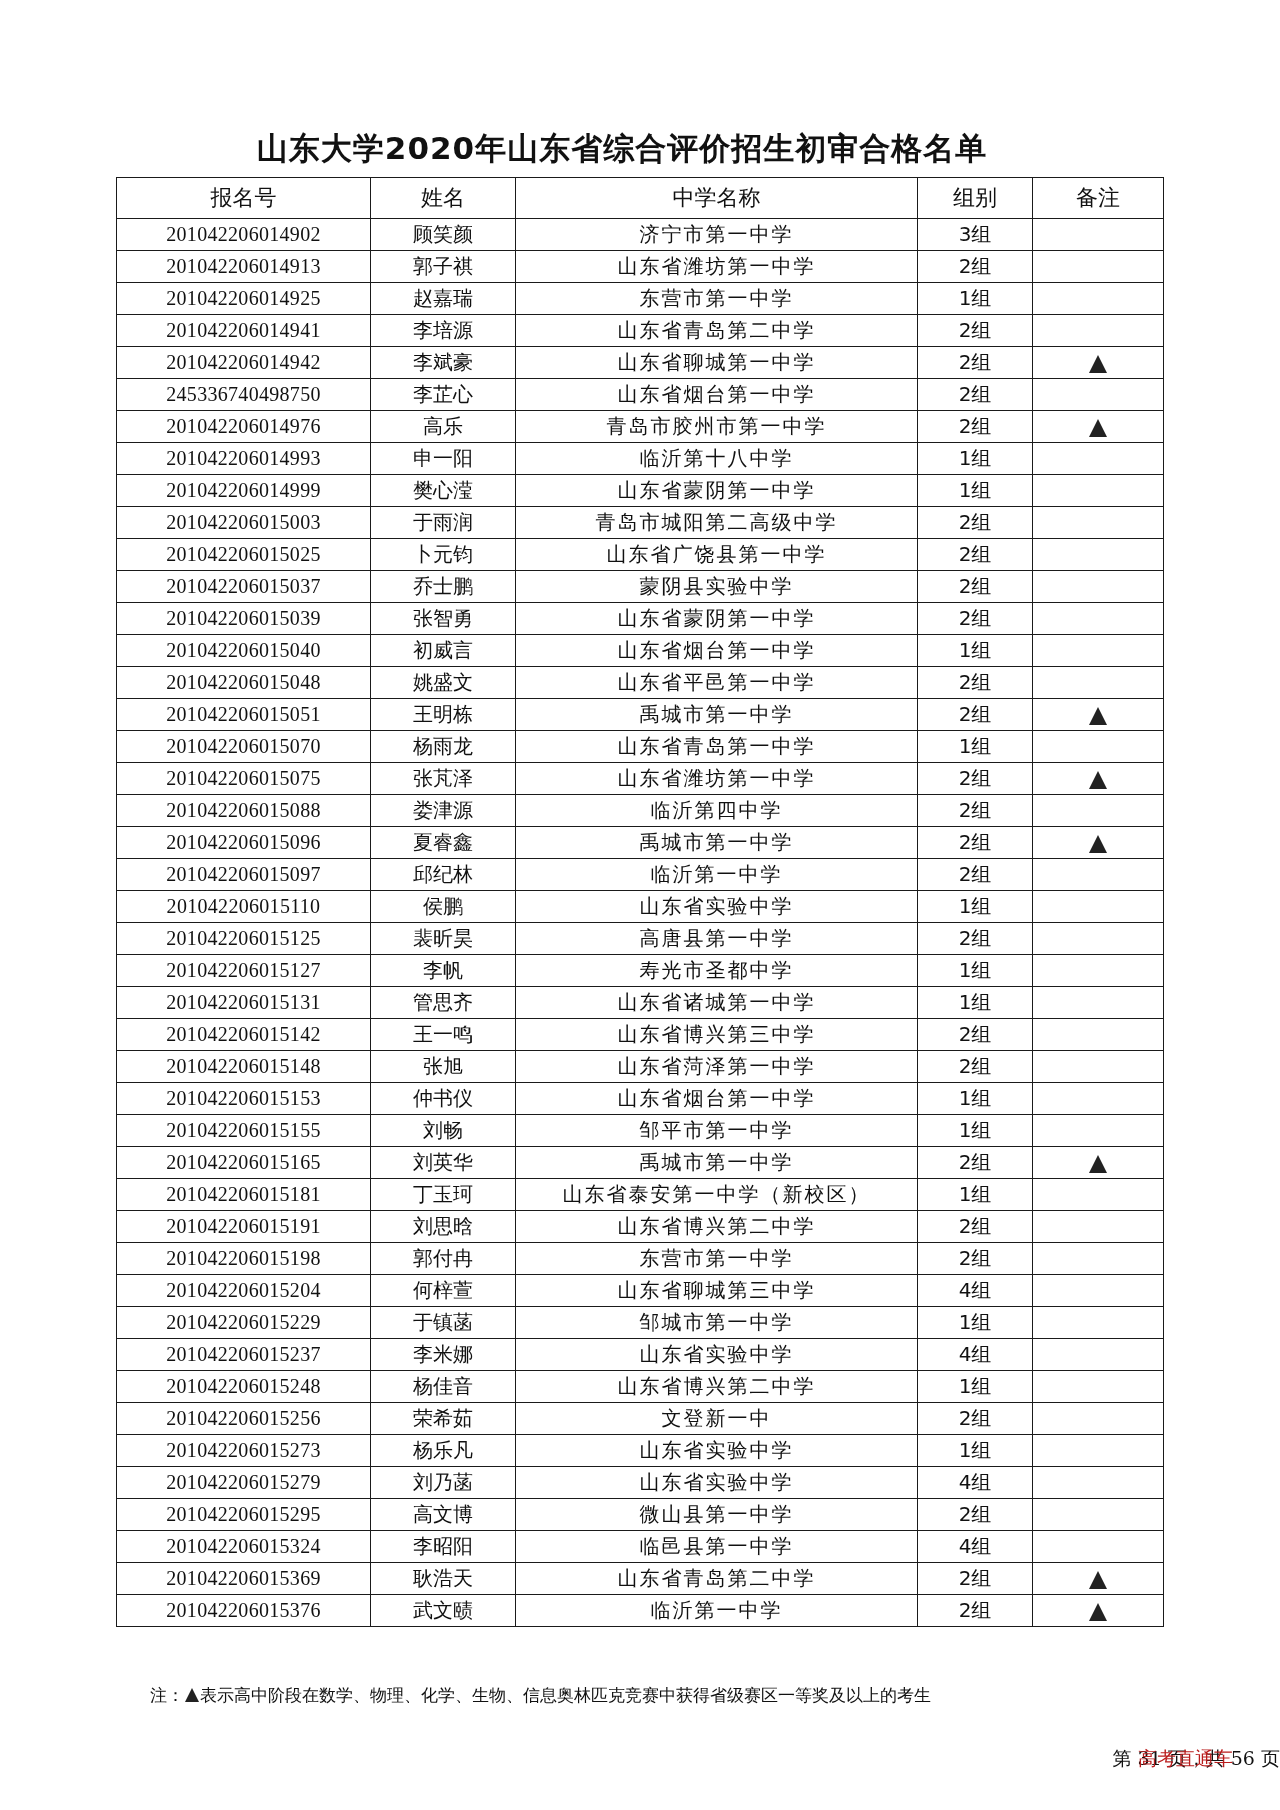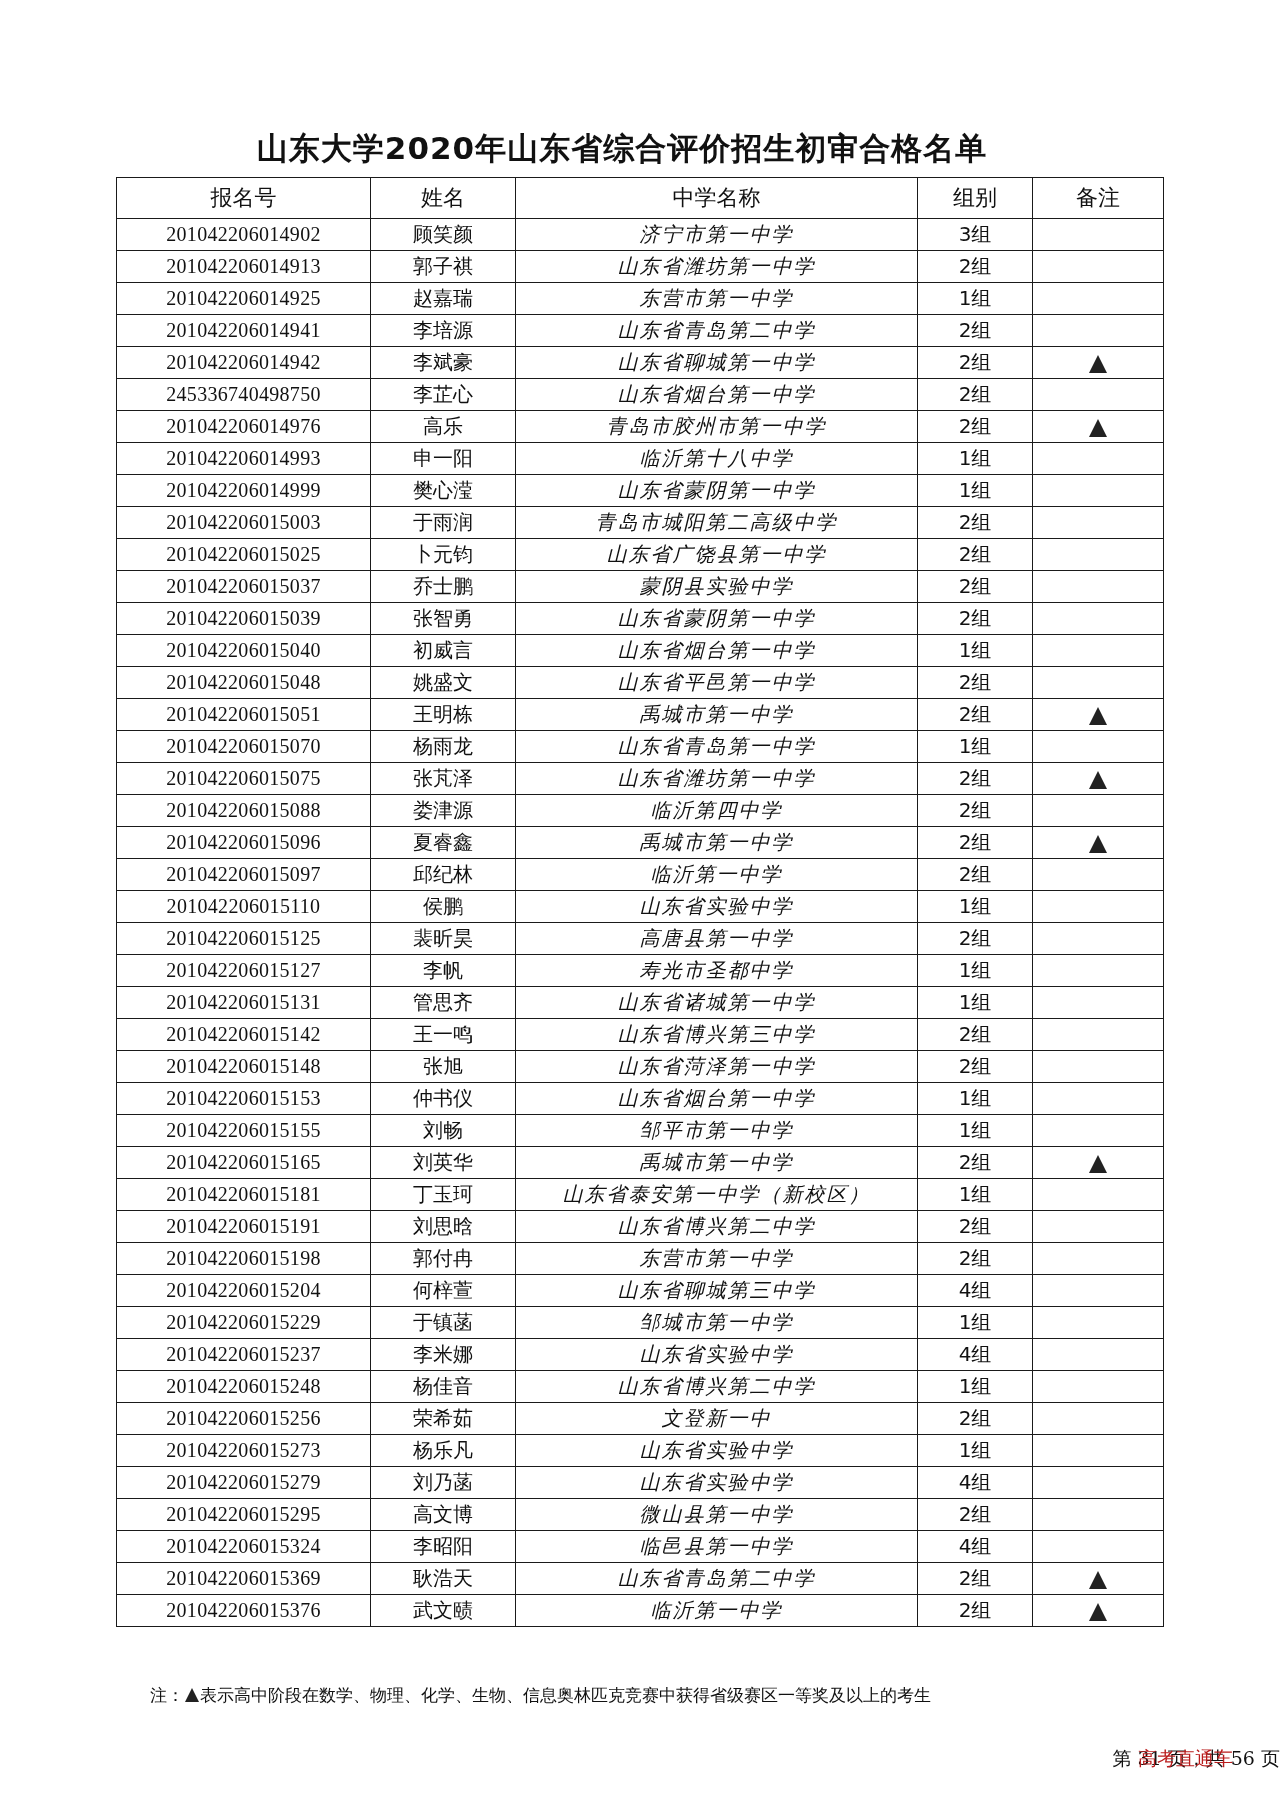--- a/index.html
+++ b/index.html
@@ -21,21 +21,21 @@
   }
   table.roster th {
     height:40px; font-size:22px; font-weight:normal;
     font-family: "DejaVu Sans", "Liberation Sans", sans-serif;
   }
   table.roster td {
     height:31px; font-size:20px; line-height:31px;
   }
   td.id { font-family: "Liberation Serif", "DejaVu Serif", serif; font-size:21px; letter-spacing:0.3px; }
   td.name, td.school, td.group { font-family: "DejaVu Sans", "Liberation Sans", sans-serif; font-size:19px; }
-  td.school { letter-spacing:2px;font-style:italic; }
+  td.school { letter-spacing:2px; }
   .tri {
     display:inline-block; width:0; height:0;
     border-left:9px solid transparent; border-right:9px solid transparent;
     border-bottom:18px solid #222; vertical-align:middle;
   }
   .note {
     position:absolute; left:150px; top:1684px; font-size:17px;
     font-family: "DejaVu Sans", "Liberation Sans", sans-serif; color:#111;
   }
   .note .tri-s {

